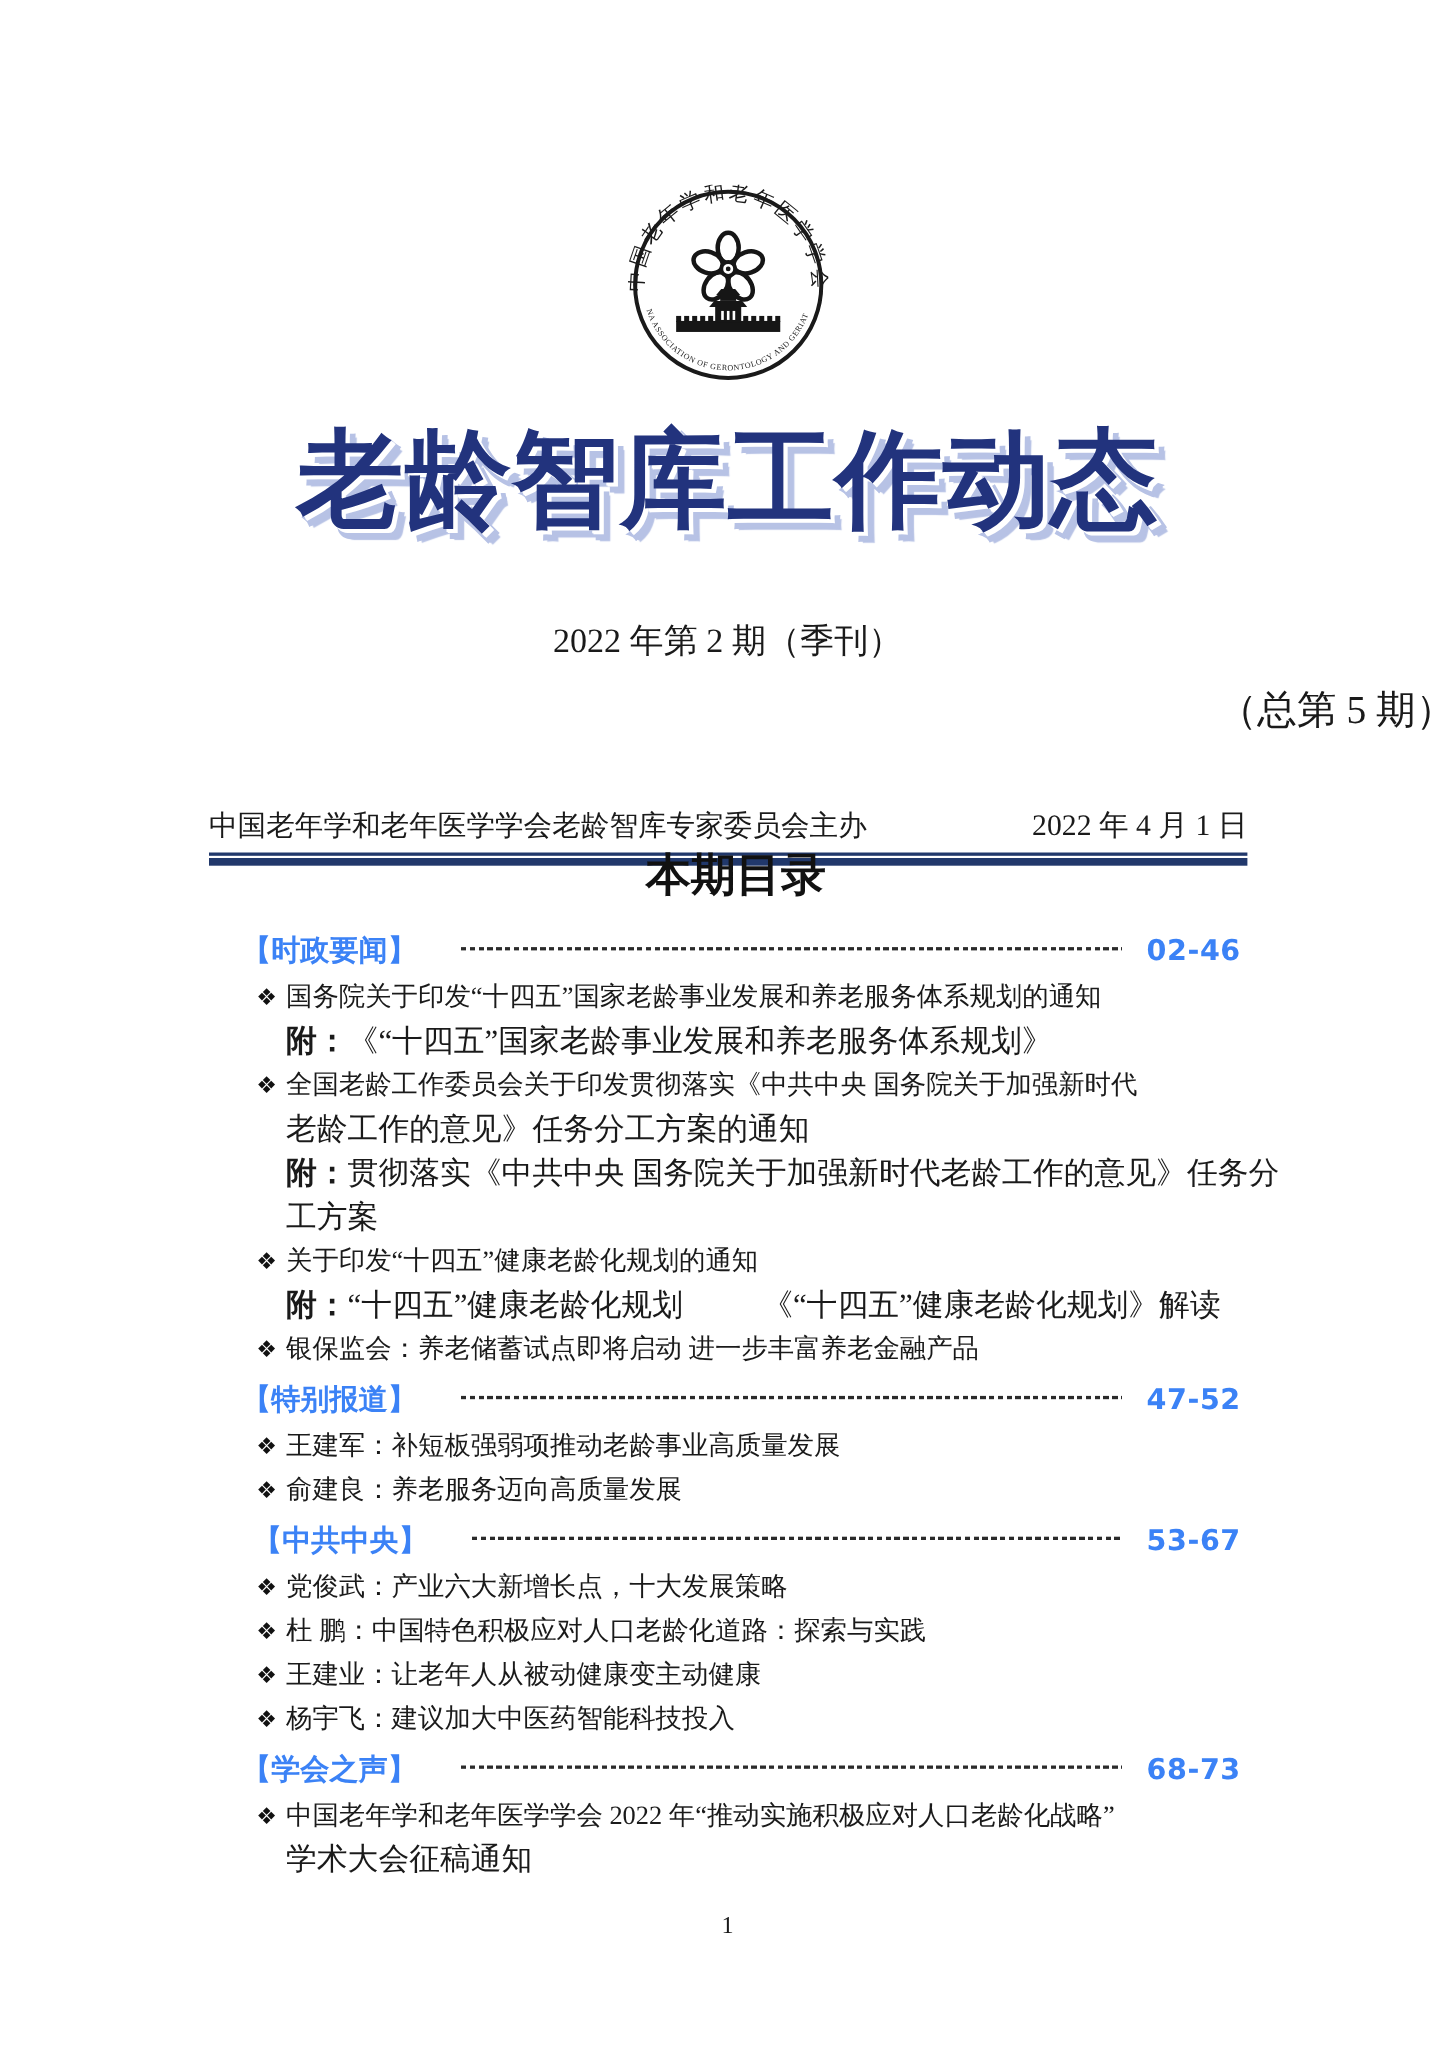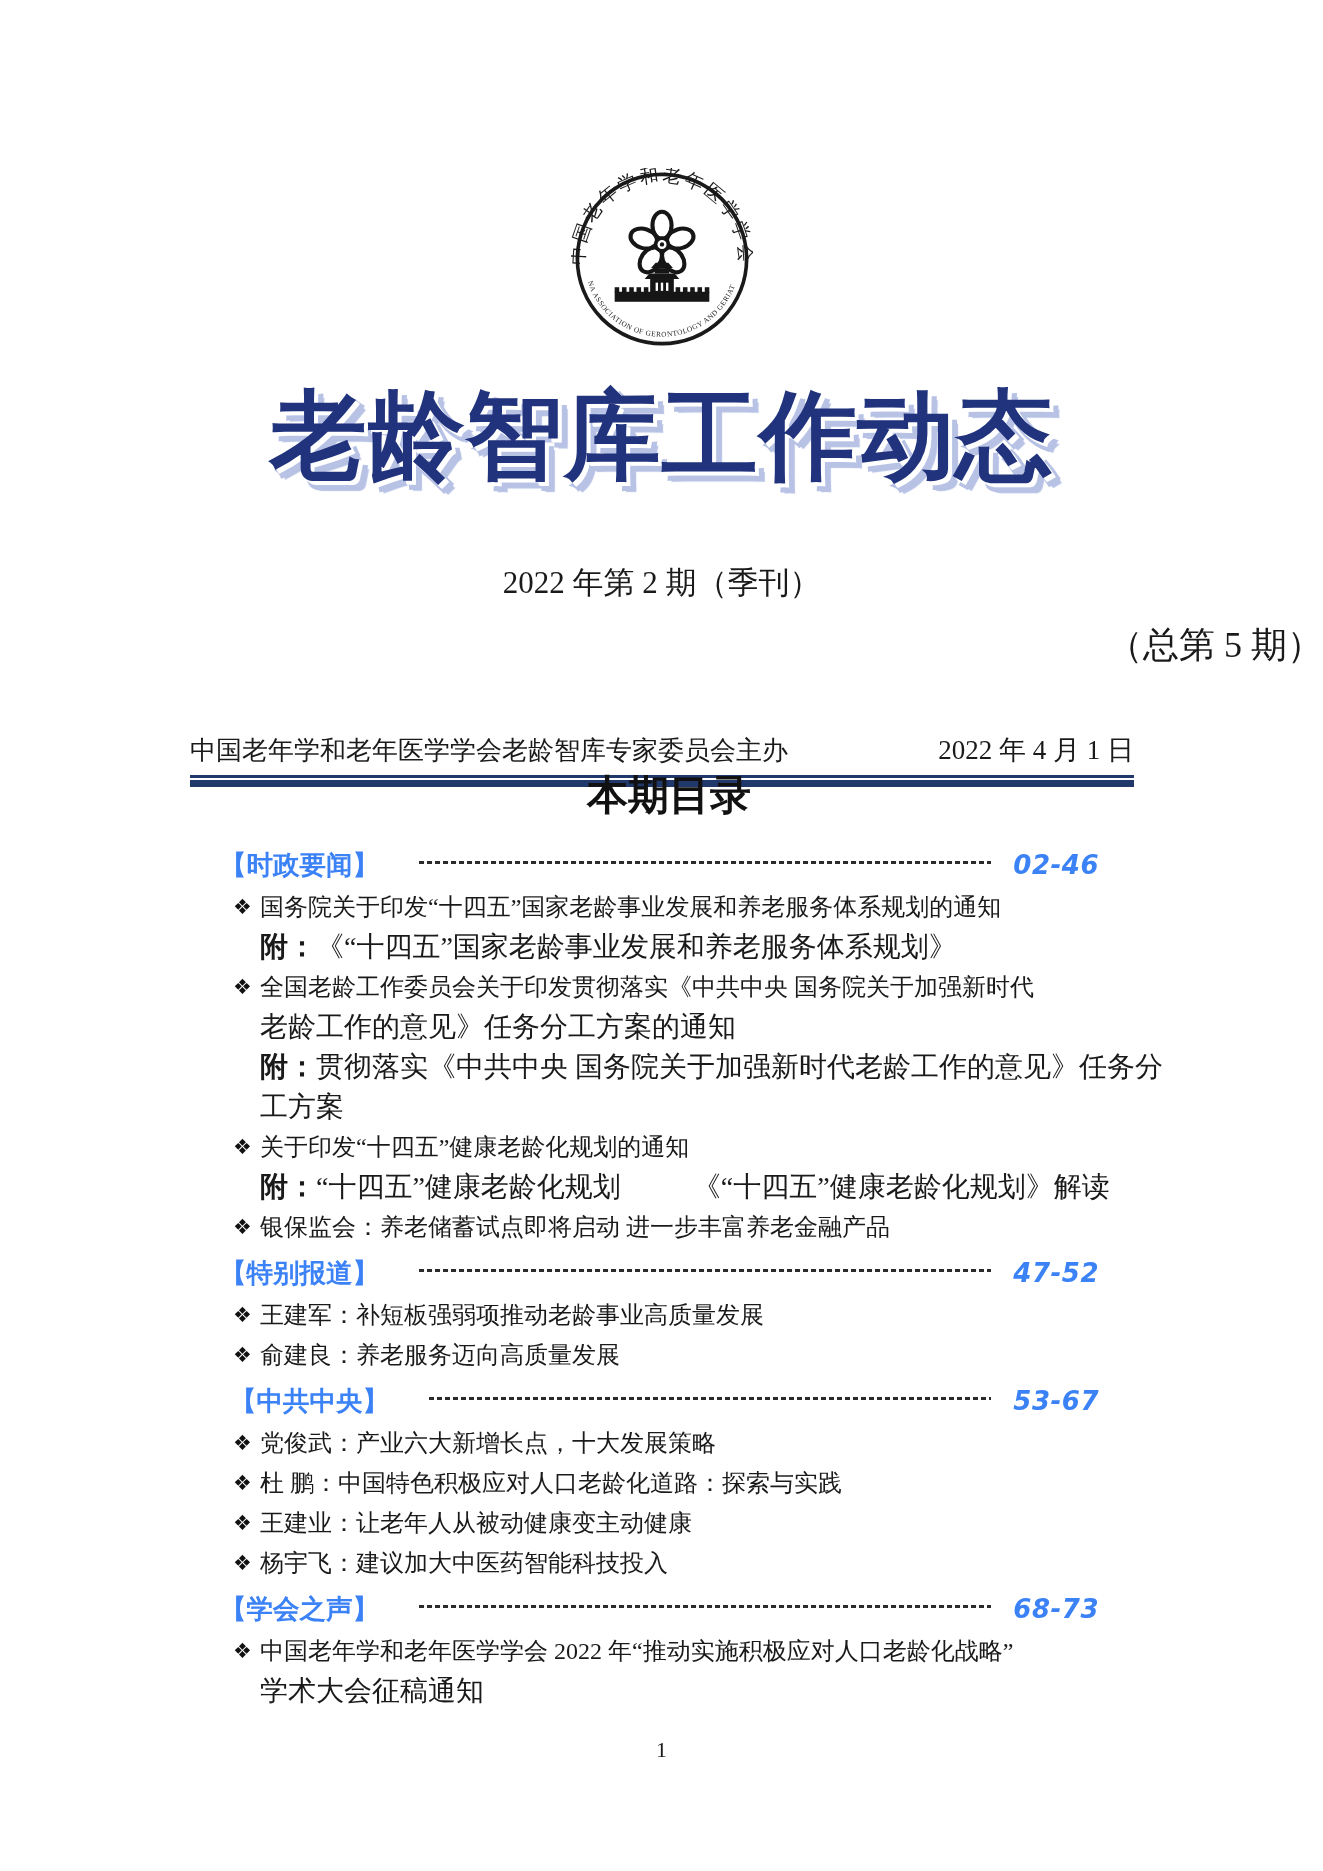--- a/index.html
+++ b/index.html
@@ -34,21 +34,21 @@
   
   .toc-heading{position:absolute;top:768px;left:0;right:0;text-align:center;
     font-family:"DejaVu Sans","Liberation Sans",sans-serif;font-weight:bold;font-size:41px;color:#111;padding-left:15px;}
   .toc{position:absolute;top:839px;left:220px;width:912px;}
   .section-row{display:flex;align-items:flex-start;line-height:40px;margin:6px 0 2px;
     font-family:"DejaVu Sans","Liberation Sans",sans-serif;font-weight:bold;font-size:26.5px;color:#3b82f6;}
   .section-label{white-space:nowrap;}
   .section-label.indent{margin-left:10px;}
   .leader{flex:1;height:3px;margin:16px 22px 0 40px;
     background-image:repeating-linear-gradient(to right,#2b2b2b 0 5px,transparent 5px 8px);}
-  .section-pages{white-space:nowrap;font-size:26px;letter-spacing:.5px;margin-right:33px;font-style:italic;}
+  .section-pages{white-space:nowrap;font-size:26px;letter-spacing:.5px;margin-right:4px;}
   .entry-row{display:flex;line-height:40px;font-size:24px;}
   .bullet{margin-left:13px;width:21px;font-size:21px;line-height:40px;color:#111;}
   .entry-text{margin-left:6px;flex:1;white-space:nowrap;}
   .cont-row{padding-left:40px;line-height:40px;font-size:28px;white-space:nowrap;}
   .prefix{font-weight:bold;}
   .gap{display:inline-block;width:72px;}
   .footer-page{position:absolute;top:1737px;left:0;right:0;text-align:center;font-size:22px;}
 </style>
 </head>
 <body>

